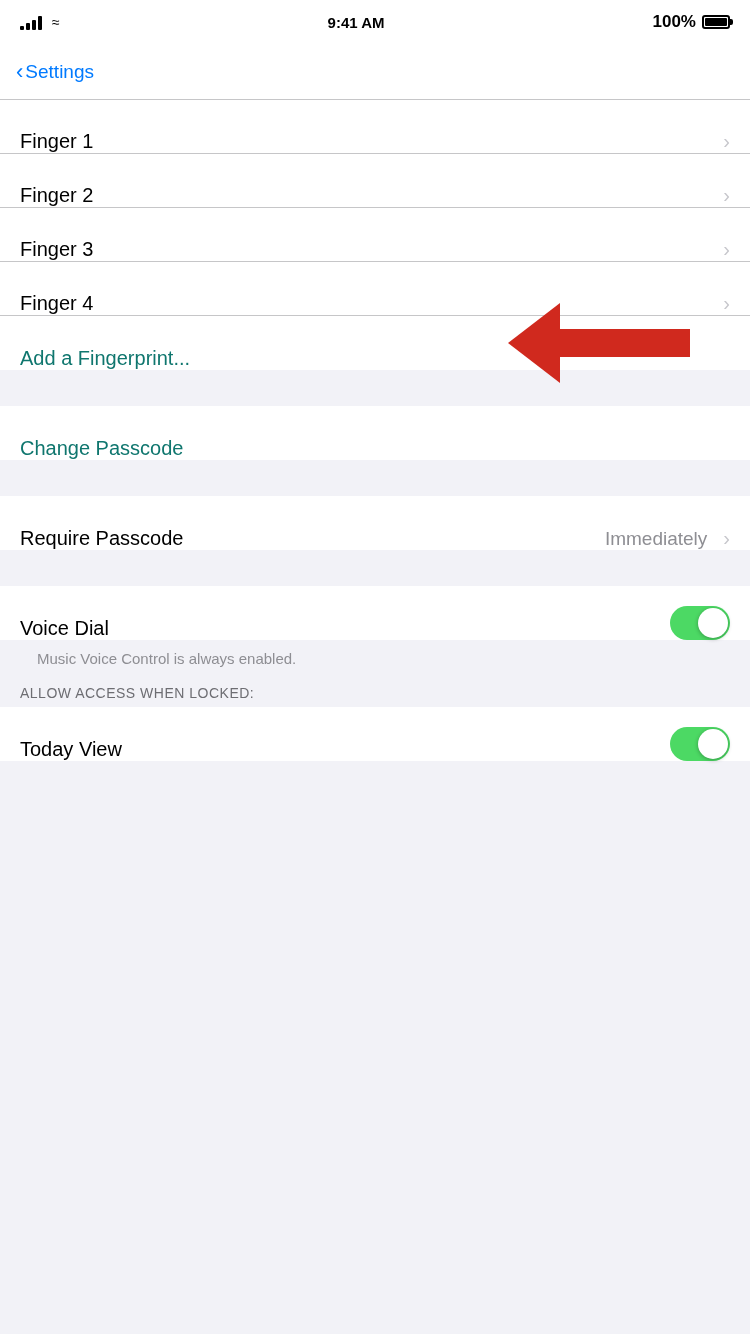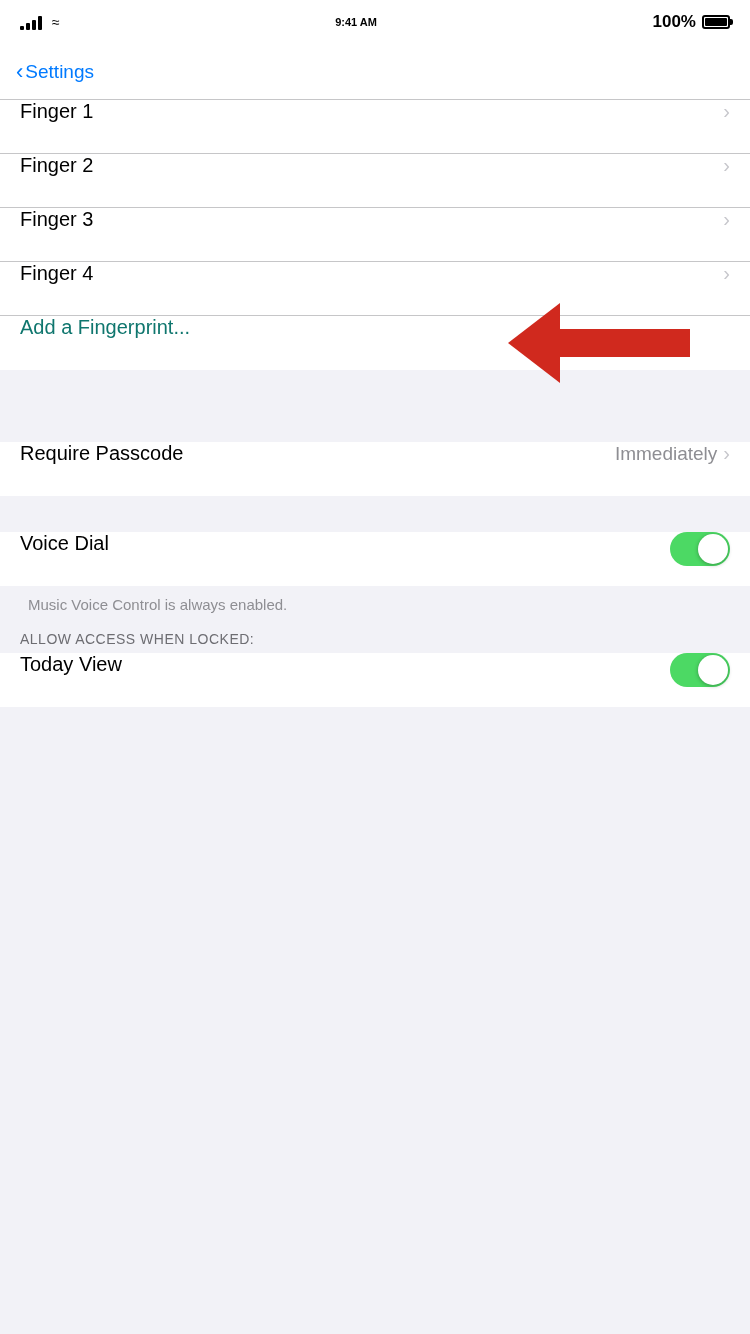--- a/index.html
+++ b/index.html
@@ -37,21 +37,21 @@
       display: block;
       width: 4px;
       background: #000;
       border-radius: 1px;
     }
     .wifi-icon {
       font-size: 14px;
       margin-left: 4px;
     }
     .status-bar-center {
-      font-size: 11px;
+      font-size: 15px;
       font-weight: 600;
       color: #000;
     }
     .status-bar-right {
       display: flex;
       align-items: center;
       gap: 6px;
       font-size: 17px;
       font-weight: 600;
     }
@@ -125,42 +125,42 @@
       height: 36px;
       background: #f2f2f7;
     }
 
     
     .list-section {
       background: #fff;
     }
     .list-row {
       display: flex;
-      align-items: flex-start;
+      align-items: flex-end;
       justify-content: space-between;
       height: 54px;
       padding: 0 20px;
       border-bottom: 1px solid #c6c6c8;
       background: #fff;
     }
     .list-row:last-child {
       border-bottom: none;
     }
     .row-label {
       font-size: 20px;
       color: #000;
     }
     .row-label-blue {
       font-size: 20px;
       color: #0f766e;
     }
     .row-right {
       display: flex;
       align-items: center;
-      gap: 6px;
+      gap: 16px;
       color: #8e8e93;
       font-size: 19px;
     }
     .chevron {
       color: #c7c7cc;
       font-size: 20px;
     }
 
     
     .arrow-row {
@@ -202,21 +202,21 @@
       background: #fff;
       border-radius: 50%;
       position: absolute;
       top: 2px;
       right: 2px;
       box-shadow: 0 1px 4px rgba(0,0,0,0.3);
     }
 
     
     .footer-note {
-      padding: 10px 28px 10px;
+      padding: 10px 37px 10px;
       font-size: 15px;
       color: #8e8e93;
       background: #f2f2f7;
     }
     .section-header {
       padding: 8px 20px 6px;
       font-size: 14px;
       color: #6d6d72;
       letter-spacing: 0.5px;
       text-transform: uppercase;
@@ -280,20 +280,23 @@
     <div class="red-arrow">
       <div class="arrow-head"></div>
       <div class="arrow-shaft"></div>
     </div>
   </div>
 </div>
 
 <div class="section-gap"></div>
 
 <div class="list-section">
+  <div class="list-row" style="border-bottom:none;">
+    <span class="row-label-blue">Change Passcode</span>
+  </div>
 </div>
 
 <div class="section-gap"></div>
 
 <div class="list-section">
   <div class="list-row" style="border-bottom:none;">
     <span class="row-label">Require Passcode</span>
     <div class="row-right">
       <span>Immediately</span>
       <span class="chevron">›</span>

